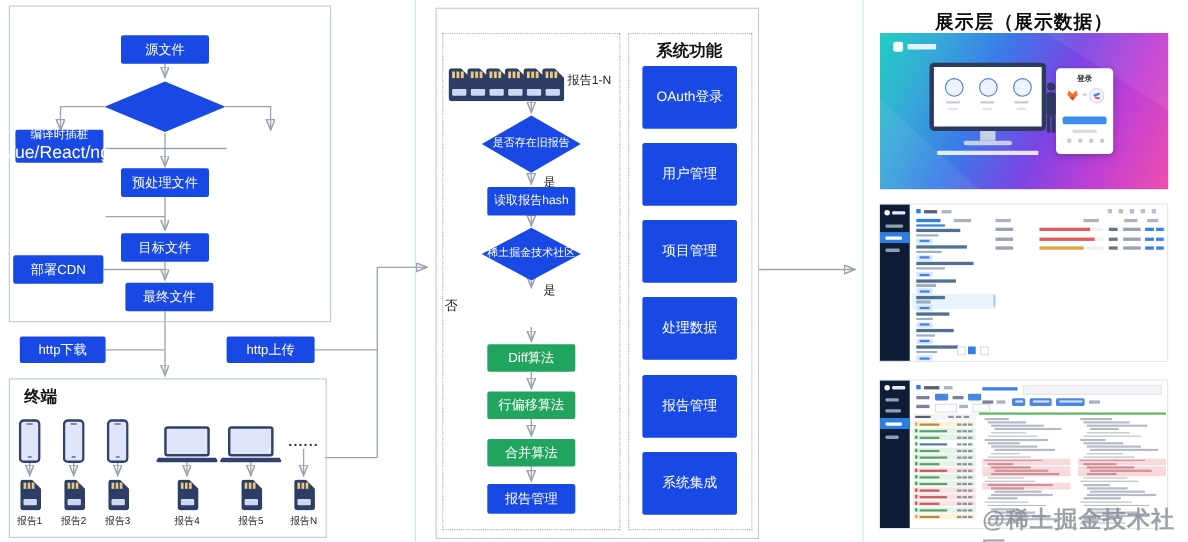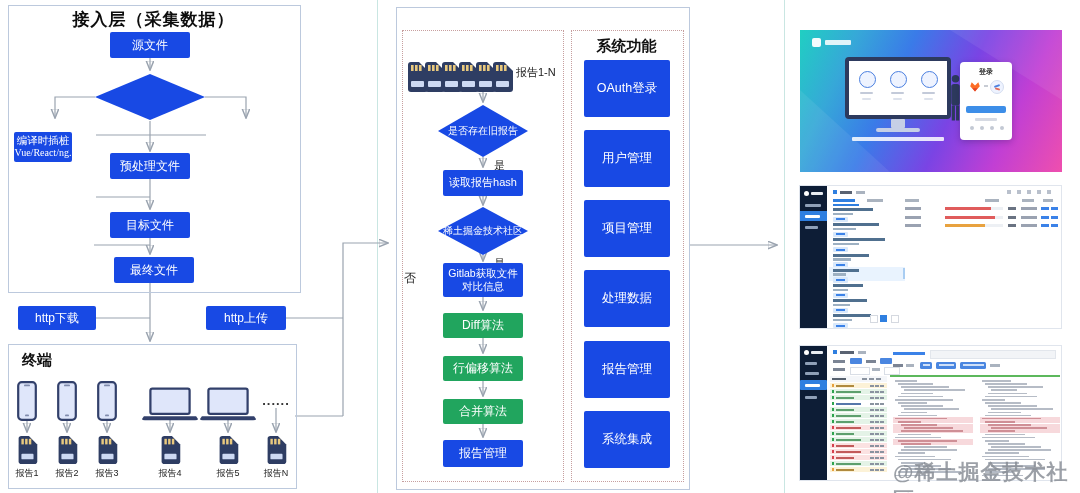--- a/index.html
+++ b/index.html
@@ -7,21 +7,21 @@
          font-family:"Liberation Sans",sans-serif;
          --blue:#1849e4;--green:#21a55e;}
   .abs{position:absolute;}
   .frame{position:absolute;border:1px solid #bcc9dd;}
   .dotted{position:absolute;border:1px dotted #c79f9f;}
   .panel-title{position:absolute;font-weight:bold;font-size:17px;color:#0d0d0d;text-align:center;letter-spacing:1px;}
   .sub-title{position:absolute;font-weight:bold;font-size:15px;color:#111;}
   .node{position:absolute;background:var(--blue);color:#fff;display:flex;flex-direction:column;
         align-items:center;justify-content:center;font-size:12px;line-height:1.25;border-radius:2px;text-align:center;}
   .node.green{background:var(--green);}
-  .node .l2{font-size:10px;font-family:Liberation Serif, serif;}
+  .node .l2{font-size:16px;}
   .dlabel{position:absolute;color:#fff;text-align:center;line-height:1.2;}
   .lbl{position:absolute;font-size:11px;color:#222;}
   .sep{position:absolute;top:0;width:1px;height:493px;background:#b7ded8;opacity:.75;}
   svg.overlay{position:absolute;left:0;top:0;z-index:0;}
   .overlay path{stroke:#9aa3af;stroke-width:1.2;fill:none;}
   .dev-label{position:absolute;font-size:9px;color:#222;text-align:center;width:44px;}
   .dots-txt{position:absolute;font-size:13px;font-weight:bold;color:#333;letter-spacing:1px;}
   .func-btn{position:absolute;left:584px;width:86px;height:57px;background:var(--blue);color:#fff;
             font-size:12.5px;display:flex;align-items:center;justify-content:center;border-radius:2px;}
   .shot{position:absolute;left:799px;width:263px;background:#fff;border:1px solid #e0e5ed;box-sizing:border-box;}
@@ -108,32 +108,32 @@
     <path d="M483,338 V352" marker-end="url(#arr)"></path>
     <path d="M483,381 V395" marker-end="url(#arr)"></path>
     <path d="M483,424 V436" marker-end="url(#arr)"></path>
     <path d="M689,245 H776" marker-end="url(#arr)"></path>
     <polygon points="150,74 205,97 150,120 95,97" fill="#1849e4"></polygon>
     <polygon points="483,105 528,131 483,157 438,131" fill="#1849e4"></polygon>
     <polygon points="483,207 528,231 483,255 438,231" fill="#1849e4"></polygon>
   </svg>
 
   <div class="frame" style="left:8px;top:5px;width:291px;height:286px"></div>
-  <div class="panel-title" style="left:8px;top:8px;width:291px">接入层（采集数据）</div>
 
   <div class="node" style="left:110px;top:32px;width:80px;height:26px">源文件</div>
 
 
-  <div class="node" style="left:14px;top:132px;width:58px;height:30px;font-size:10.5px">
+  <div class="node" style="left:14px;top:118px;width:80px;height:30px;font-size:10.5px">
     <span>编译时插桩</span>
     <span class="l2">Vue/React/ng.</span>
   </div>
 
   <div class="node" style="left:110px;top:153px;width:80px;height:26px">预处理文件</div>
   <div class="node" style="left:110px;top:212px;width:80px;height:26px">目标文件</div>
+  <div class="node" style="left:12px;top:232px;width:82px;height:26px">部署CDN</div>
   <div class="node" style="left:114px;top:257px;width:80px;height:26px">最终文件</div>
   <div class="node" style="left:18px;top:306px;width:78px;height:24px">http下载</div>
   <div class="node" style="left:206px;top:306px;width:80px;height:24px">http上传</div>
 
   <div class="frame" style="left:8px;top:344px;width:287px;height:143px"></div>
   <div class="sub-title" style="left:22px;top:351px">终端</div>
 
   <svg class="abs" style="left:17px;top:381px" width="20" height="40">
       <use href="#sym-phone"></use>
     </svg>
@@ -206,38 +206,35 @@
 
   <div class="dlabel" style="left:428px;top:125px;width:110px;font-size:10px">是否存在旧报告</div>
   <div class="lbl" style="left:494px;top:158px">是</div>
 
   <div class="node" style="left:443px;top:170px;width:80px;height:26px;font-size:11px">读取报告hash</div>
 
   <div class="dlabel" style="left:428px;top:225px;width:110px;font-size:10px">稀土掘金技术社区</div>
   <div class="lbl" style="left:494px;top:256px">是</div>
   <div class="lbl" style="left:404px;top:270px;font-size:12px">否</div>
 
-  <div class="node" style="left:443px;top:263px;width:80px;height:34px;font-size:10.5px">
-    <span>Gitlab获取文件</span>
-    <span>对比信息</span>
-  </div>
   <div class="node green" style="left:443px;top:313px;width:80px;height:25px">Diff算法</div>
   <div class="node green" style="left:443px;top:356px;width:80px;height:25px">行偏移算法</div>
   <div class="node green" style="left:443px;top:399px;width:80px;height:25px">合并算法</div>
   <div class="node" style="left:443px;top:440px;width:80px;height:27px">报告管理</div>
 
   <div id="func-col">
       <div class="func-btn" style="top: 60px;">OAuth登录</div>
       <div class="func-btn" style="top: 130px;">用户管理</div>
       <div class="func-btn" style="top: 200px;">项目管理</div>
       <div class="func-btn" style="top: 270px;">处理数据</div>
       <div class="func-btn" style="top: 341px;">报告管理</div>
       <div class="func-btn" style="top: 411px;">系统集成</div>
     </div>
 
+  <div class="panel-title" style="left:800px;top:8px;width:262px">展示层（展示数据）</div>
 
   <div class="shot login">
     <div class="facet" style="left:0;top:60px;width:90px;height:82px;clip-path:polygon(0 100%,100% 100%,0 0)"></div>
     <div class="facet" style="left:150px;top:0;width:112px;height:70px;clip-path:polygon(0 0,100% 0,100% 100%)"></div>
     <div class="bar" style="left:12px;top:8px;width:9px;height:9px;background:rgba(255,255,255,.95);border-radius:2px"></div>
     <div class="bar" style="left:25px;top:10px;width:26px;height:5px;background:rgba(255,255,255,.85)"></div>
 
     <div class="abs" style="left:45px;top:27px;width:106px;height:62px;background:#fff;border:4px solid #2d3a5e;border-radius:4px;box-sizing:border-box">
       <div class="abs" style="left:10px;top:10px;width:15px;height:15px;border:1.5px solid #4a7fe0;border-radius:50%;background:#eef3ff"></div>
       <div class="abs" style="left:41px;top:10px;width:15px;height:15px;border:1.5px solid #4a7fe0;border-radius:50%;background:#eef3ff"></div>

